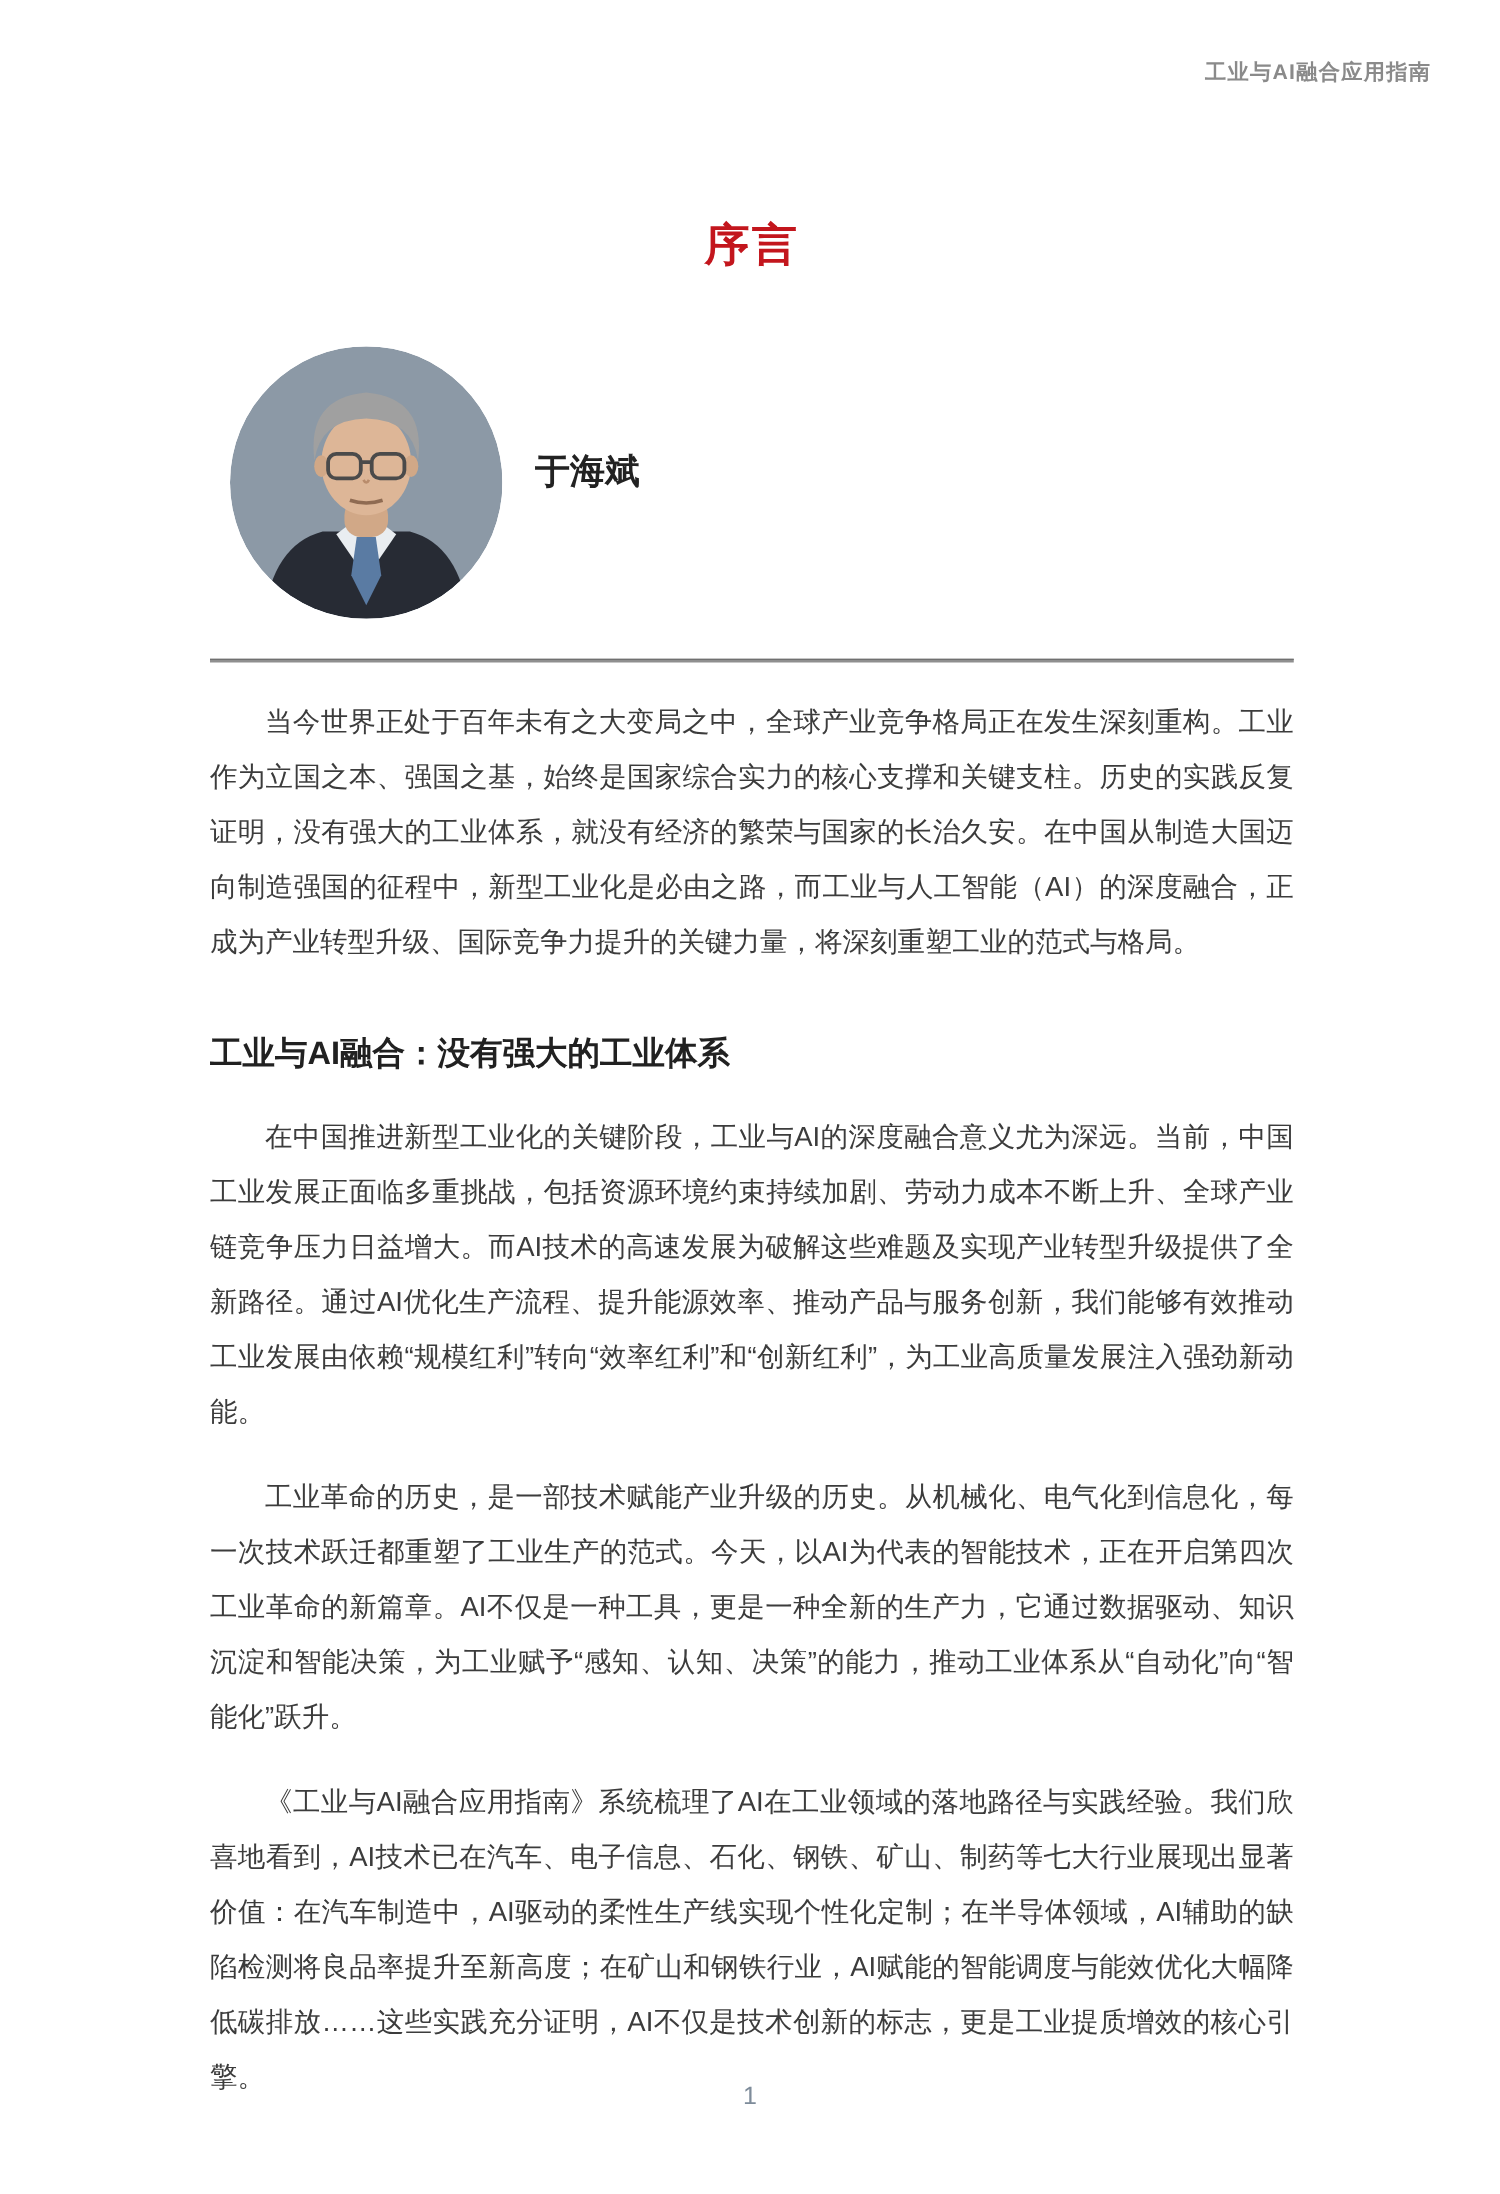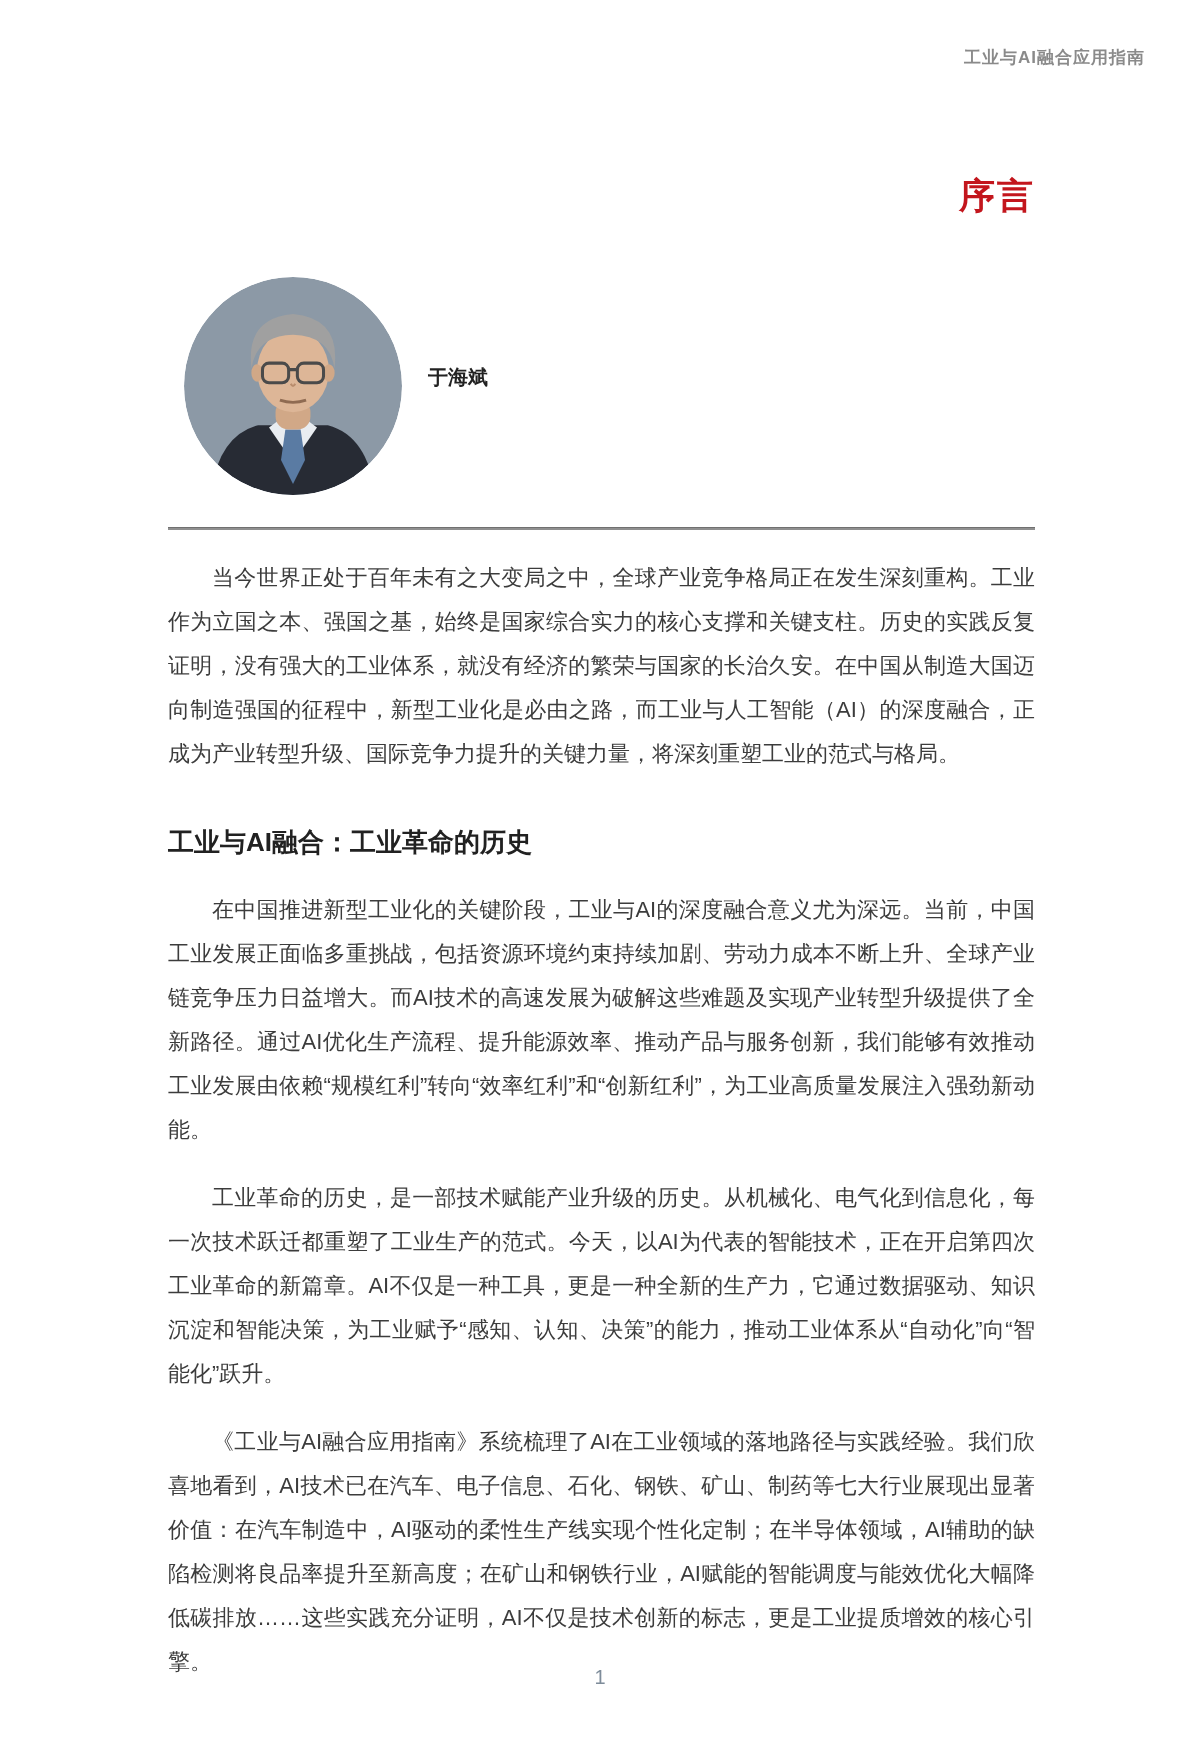--- a/index.html
+++ b/index.html
@@ -24,21 +24,21 @@
     color: #8a8a8a;
     font-weight: bold;
   }
 
   .content {
     padding: 0 165px 0 168px;
   }
 
   .preface-title {
     margin-top: 172px;
-    text-align: right;
+    text-align: center;
     font-size: 36px;
     font-weight: bold;
     letter-spacing: 2px;
     color: #c3161d;
   }
 
   .author-row {
     margin-top: 56px;
     display: flex;
     align-items: center;
@@ -50,21 +50,21 @@
     margin-left: 16px;
     border-radius: 50%;
     overflow: hidden;
     flex: 0 0 auto;
   }
   .avatar svg { display: block; width: 100%; height: 100%; }
 
   .author-name {
     margin-left: 26px;
     margin-top: -18px;
-    font-size: 20px;
+    font-size: 28px;
     font-weight: bold;
     color: #222222;
   }
 
   .divider {
     margin-top: 32px;
     height: 3px;
     background: #8f8f8f;
     border-top: 1px solid #707070;
   }
@@ -145,21 +145,21 @@
           </g>
         </svg>
       </div>
       <div class="author-name">于海斌</div>
     </div>
 
     <div class="divider"></div>
 
     <article class="body-text">
       <p>当今世界正处于百年未有之大变局之中，全球产业竞争格局正在发生深刻重构。工业作为立国之本、强国之基，始终是国家综合实力的核心支撑和关键支柱。历史的实践反复证明，没有强大的工业体系，就没有经济的繁荣与国家的长治久安。在中国从制造大国迈向制造强国的征程中，新型工业化是必由之路，而工业与人工智能（AI）的深度融合，正成为产业转型升级、国际竞争力提升的关键力量，将深刻重塑工业的范式与格局。</p>
-      <h2>工业与AI融合：工业革命的历史</h2>
+      <h2>工业与AI融合：没有强大的工业体系</h2>
       <p>在中国推进新型工业化的关键阶段，工业与AI的深度融合意义尤为深远。当前，中国工业发展正面临多重挑战，包括资源环境约束持续加剧、劳动力成本不断上升、全球产业链竞争压力日益增大。而AI技术的高速发展为破解这些难题及实现产业转型升级提供了全新路径。通过AI优化生产流程、提升能源效率、推动产品与服务创新，我们能够有效推动工业发展由依赖“规模红利”转向“效率红利”和“创新红利”，为工业高质量发展注入强劲新动能。</p>
       <p>工业革命的历史，是一部技术赋能产业升级的历史。从机械化、电气化到信息化，每一次技术跃迁都重塑了工业生产的范式。今天，以AI为代表的智能技术，正在开启第四次工业革命的新篇章。AI不仅是一种工具，更是一种全新的生产力，它通过数据驱动、知识沉淀和智能决策，为工业赋予“感知、认知、决策”的能力，推动工业体系从“自动化”向“智能化”跃升。</p>
       <p>《工业与AI融合应用指南》系统梳理了AI在工业领域的落地路径与实践经验。我们欣喜地看到，AI技术已在汽车、电子信息、石化、钢铁、矿山、制药等七大行业展现出显著价值：在汽车制造中，AI驱动的柔性生产线实现个性化定制；在半导体领域，AI辅助的缺陷检测将良品率提升至新高度；在矿山和钢铁行业，AI赋能的智能调度与能效优化大幅降低碳排放……这些实践充分证明，AI不仅是技术创新的标志，更是工业提质增效的核心引擎。</p>
 
     </article>
 
   </div>
 
   <div class="page-number">1</div>
 

